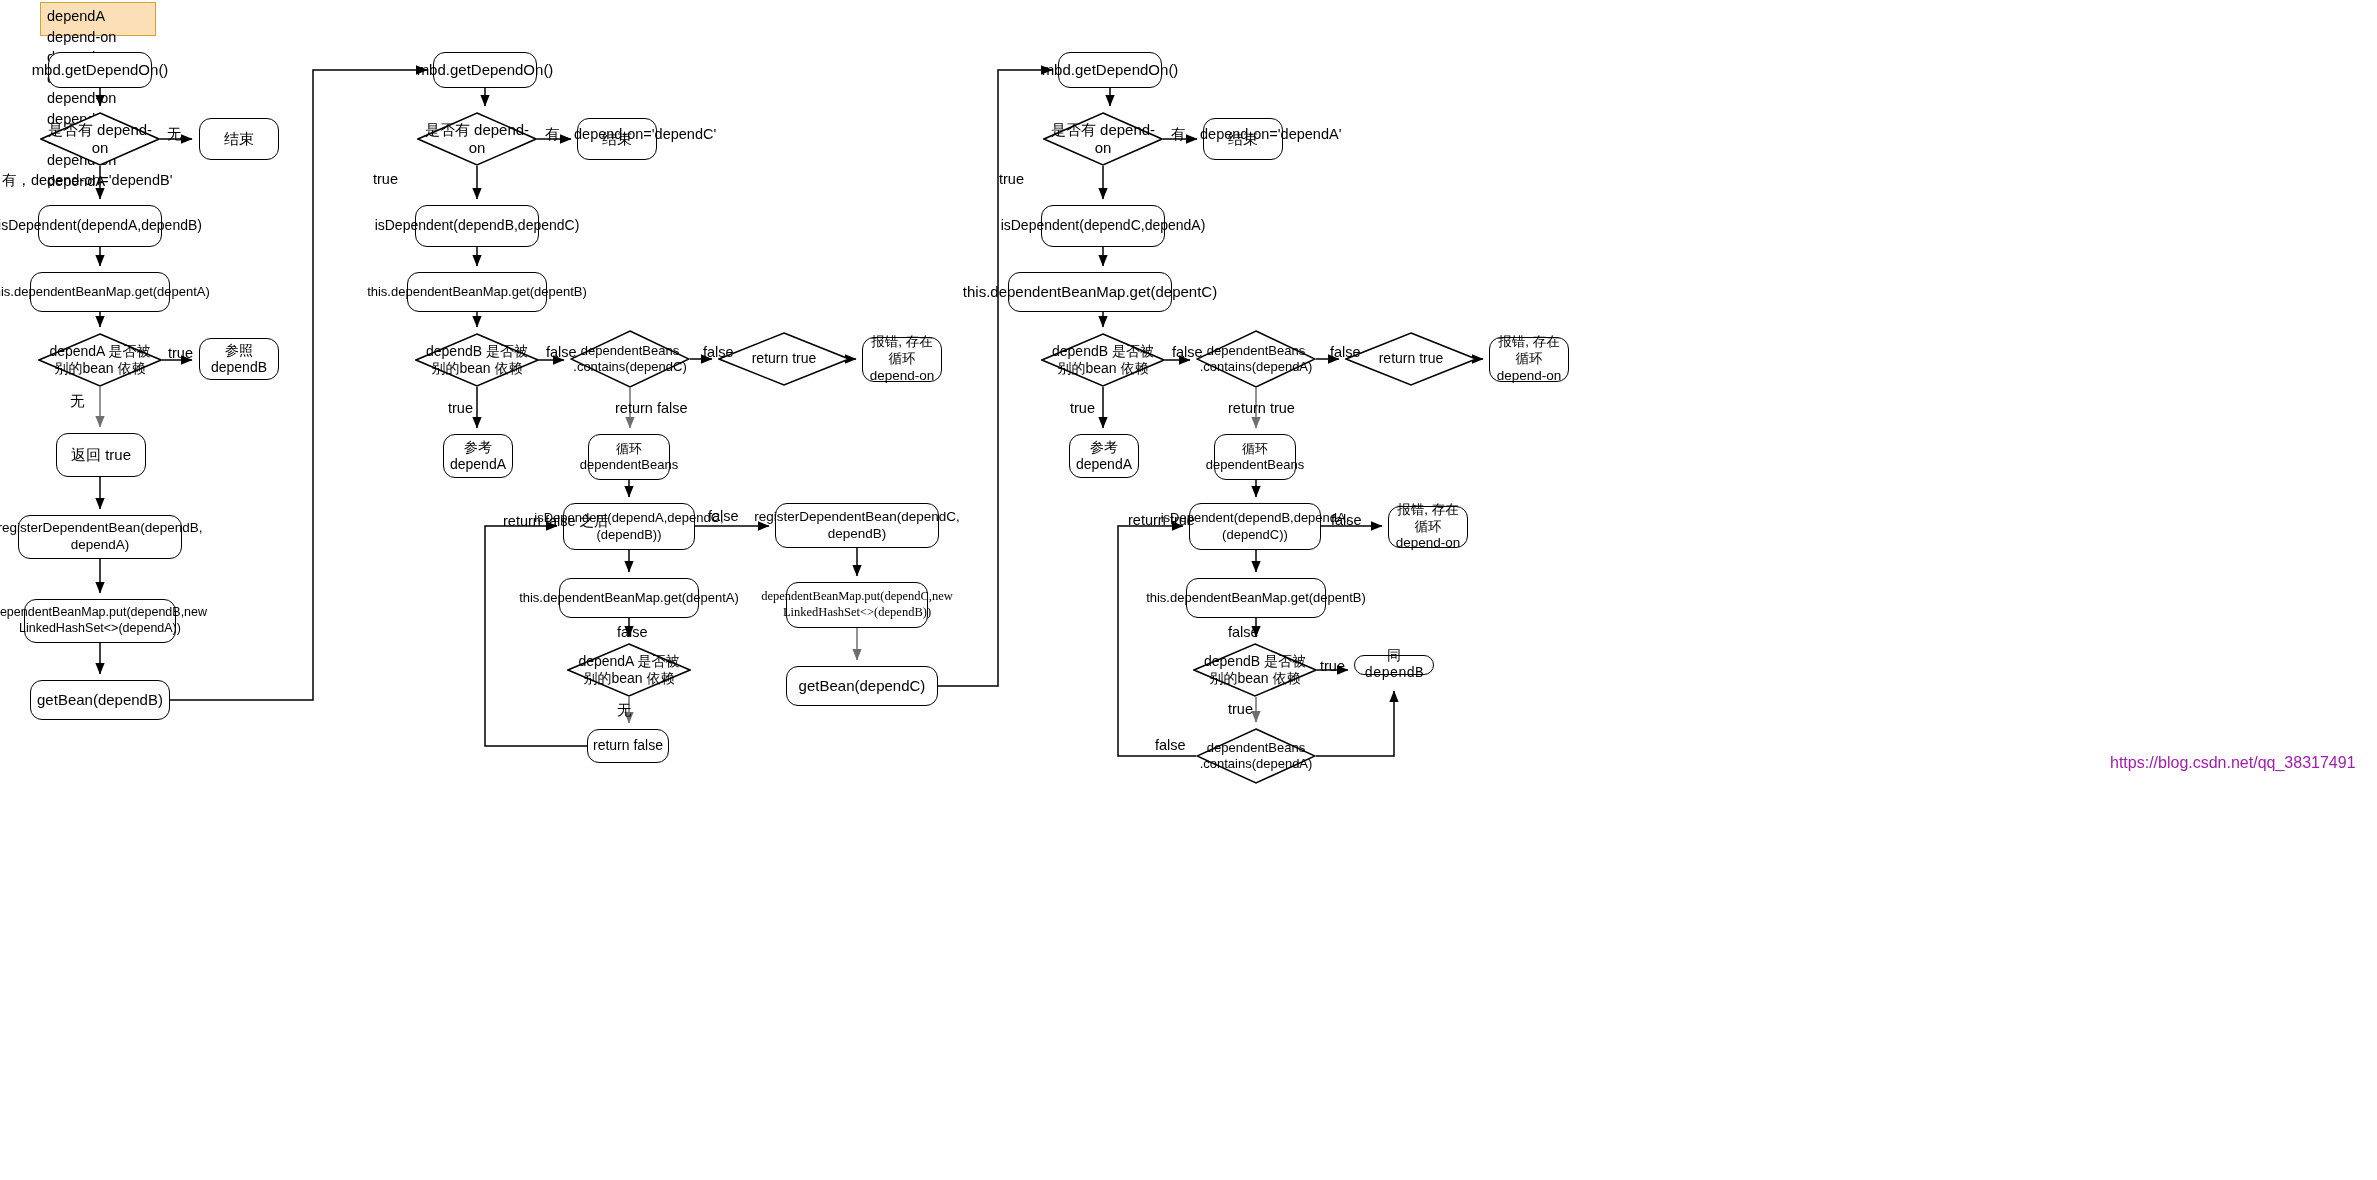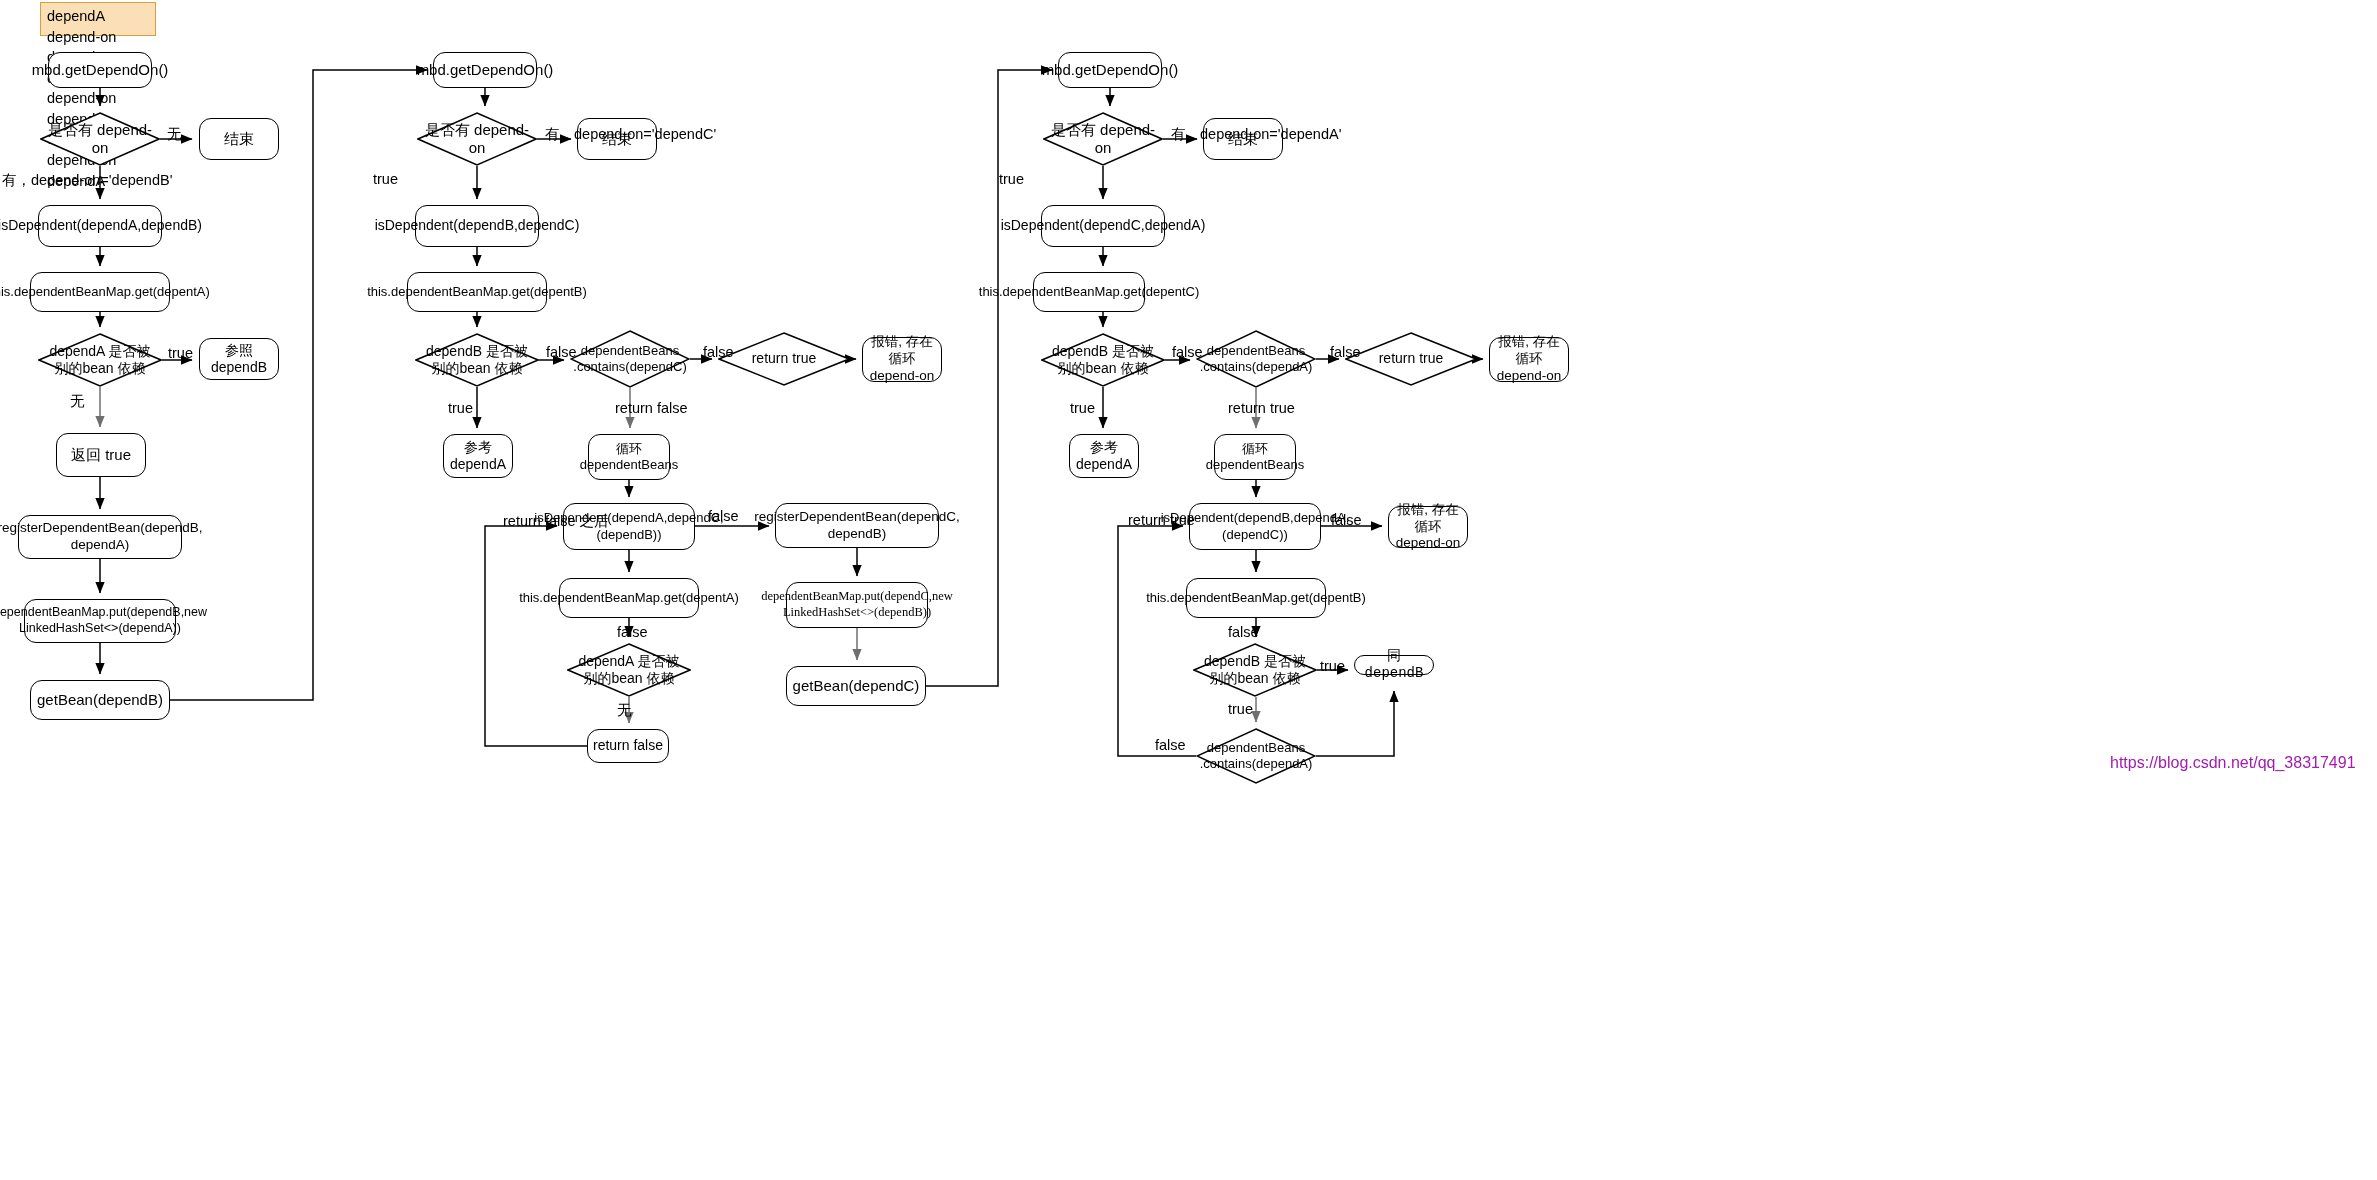--- a/index.html
+++ b/index.html
@@ -275,38 +275,38 @@
 LinkedHashSet&lt;&gt;(dependB))</div>
 
   <div class="diamond" style="left:567px; top:643px; width:124px; height:54px;">
     <svg viewBox="0 0 124 54" preserveAspectRatio="none">
         <polygon points="62,1 123,27 62,53 1,27" fill="#fff" stroke="#000" stroke-width="1.5"></polygon>
       </svg>
     <div class="dlabel" style="font-size:14px;">dependA 是否被
 别的bean 依赖</div>
   </div>
 
-  <div class="node" style="left:786px; top:666px; width:140px; height:40px;">getBean(dependC)</div>
+  <div class="node" style="left:786px; top:666px; width:152px; height:40px;">getBean(dependC)</div>
 
   <div class="node" style="left:587px; top:729px; width:82px; height:34px; font-size:14px;">return false</div>
 
   <div class="node" style="left:1058px; top:52px; width:104px; height:36px;">mbd.getDependOn()</div>
 
   <div class="diamond" style="left:1043px; top:112px; width:120px; height:54px;">
     <svg viewBox="0 0 120 54" preserveAspectRatio="none">
         <polygon points="60,1 119,27 60,53 1,27" fill="#fff" stroke="#000" stroke-width="1.5"></polygon>
       </svg>
     <div class="dlabel">是否有 depend-on</div>
   </div>
 
   <div class="node" style="left:1203px; top:118px; width:80px; height:42px;">结束</div>
 
   <div class="node" style="left:1041px; top:205px; width:124px; height:42px; font-size:14px;">isDependent(dependC,dependA)</div>
 
-  <div class="node" style="left:1033px; top:272px; width:112px; height:40px; font-size:13px;">this.dependentBeanMap.get(depentC)</div>
+  <div class="node" style="left:1008px; top:272px; width:164px; height:40px; font-size:15px;">this.dependentBeanMap.get(depentC)</div>
 
   <div class="diamond" style="left:1041px; top:333px; width:124px; height:54px;">
     <svg viewBox="0 0 124 54" preserveAspectRatio="none">
         <polygon points="62,1 123,27 62,53 1,27" fill="#fff" stroke="#000" stroke-width="1.5"></polygon>
       </svg>
     <div class="dlabel" style="font-size:14px;">dependB 是否被
 别的bean 依赖</div>
   </div>
 
   <div class="diamond" style="left:1196px; top:330px; width:120px; height:58px;">

